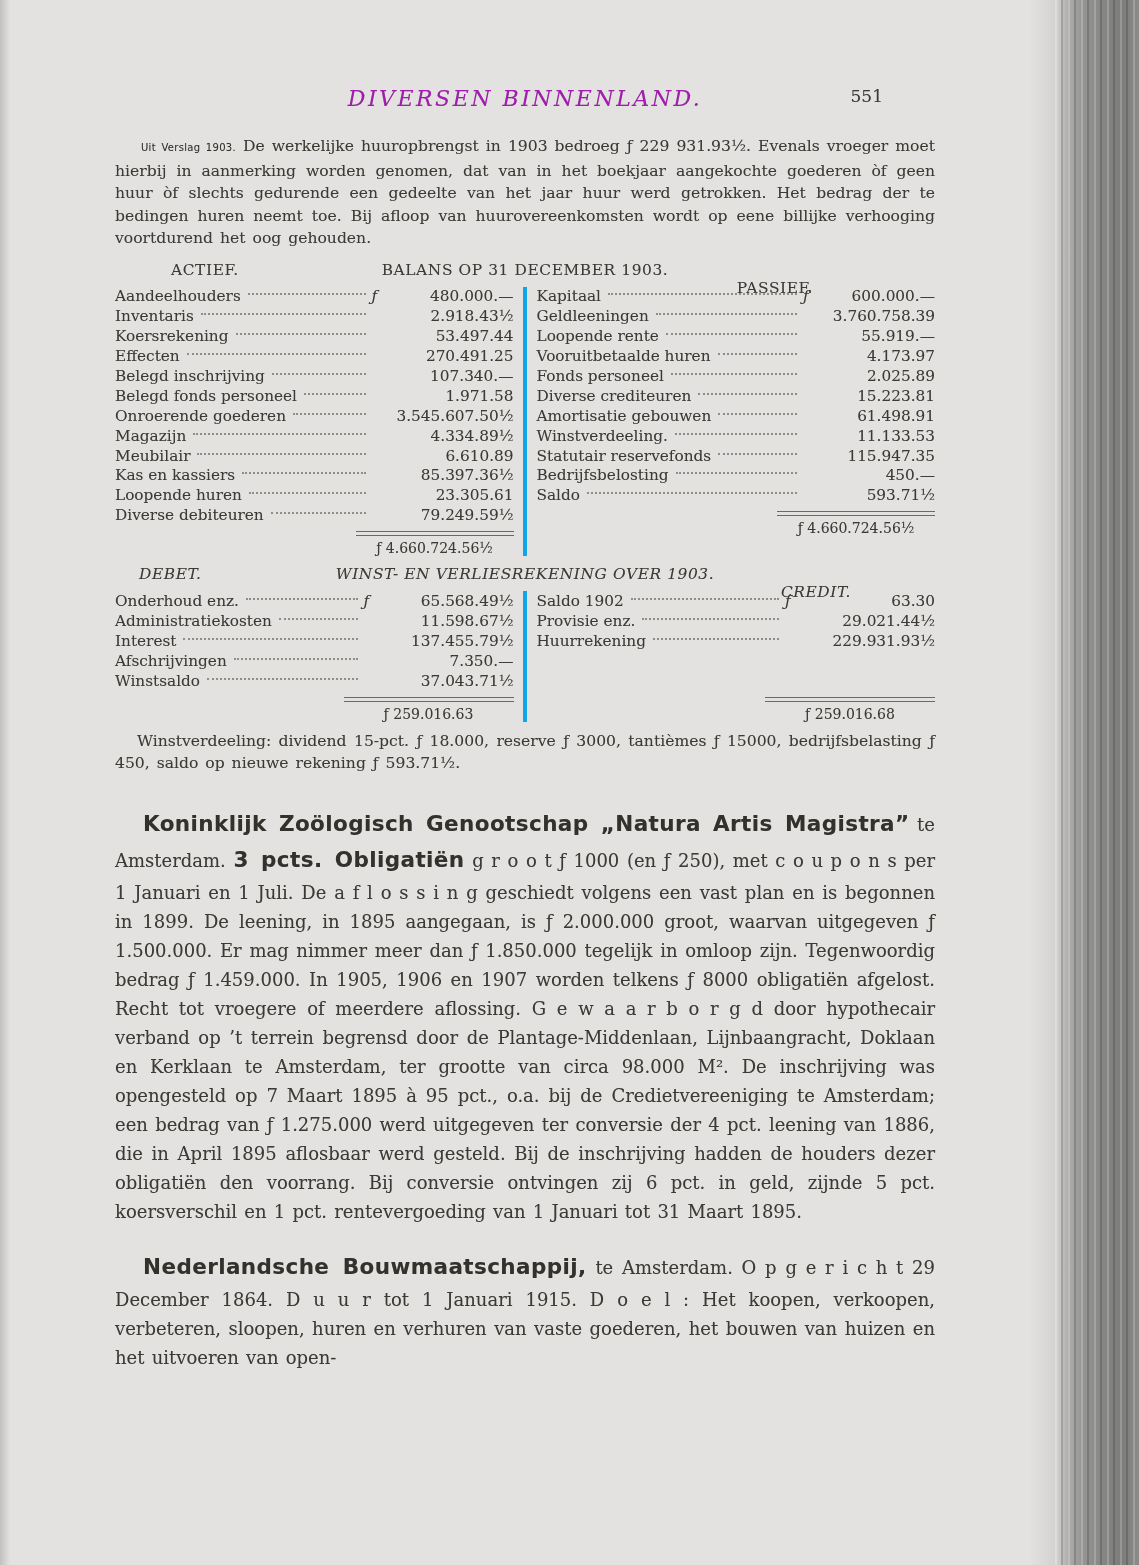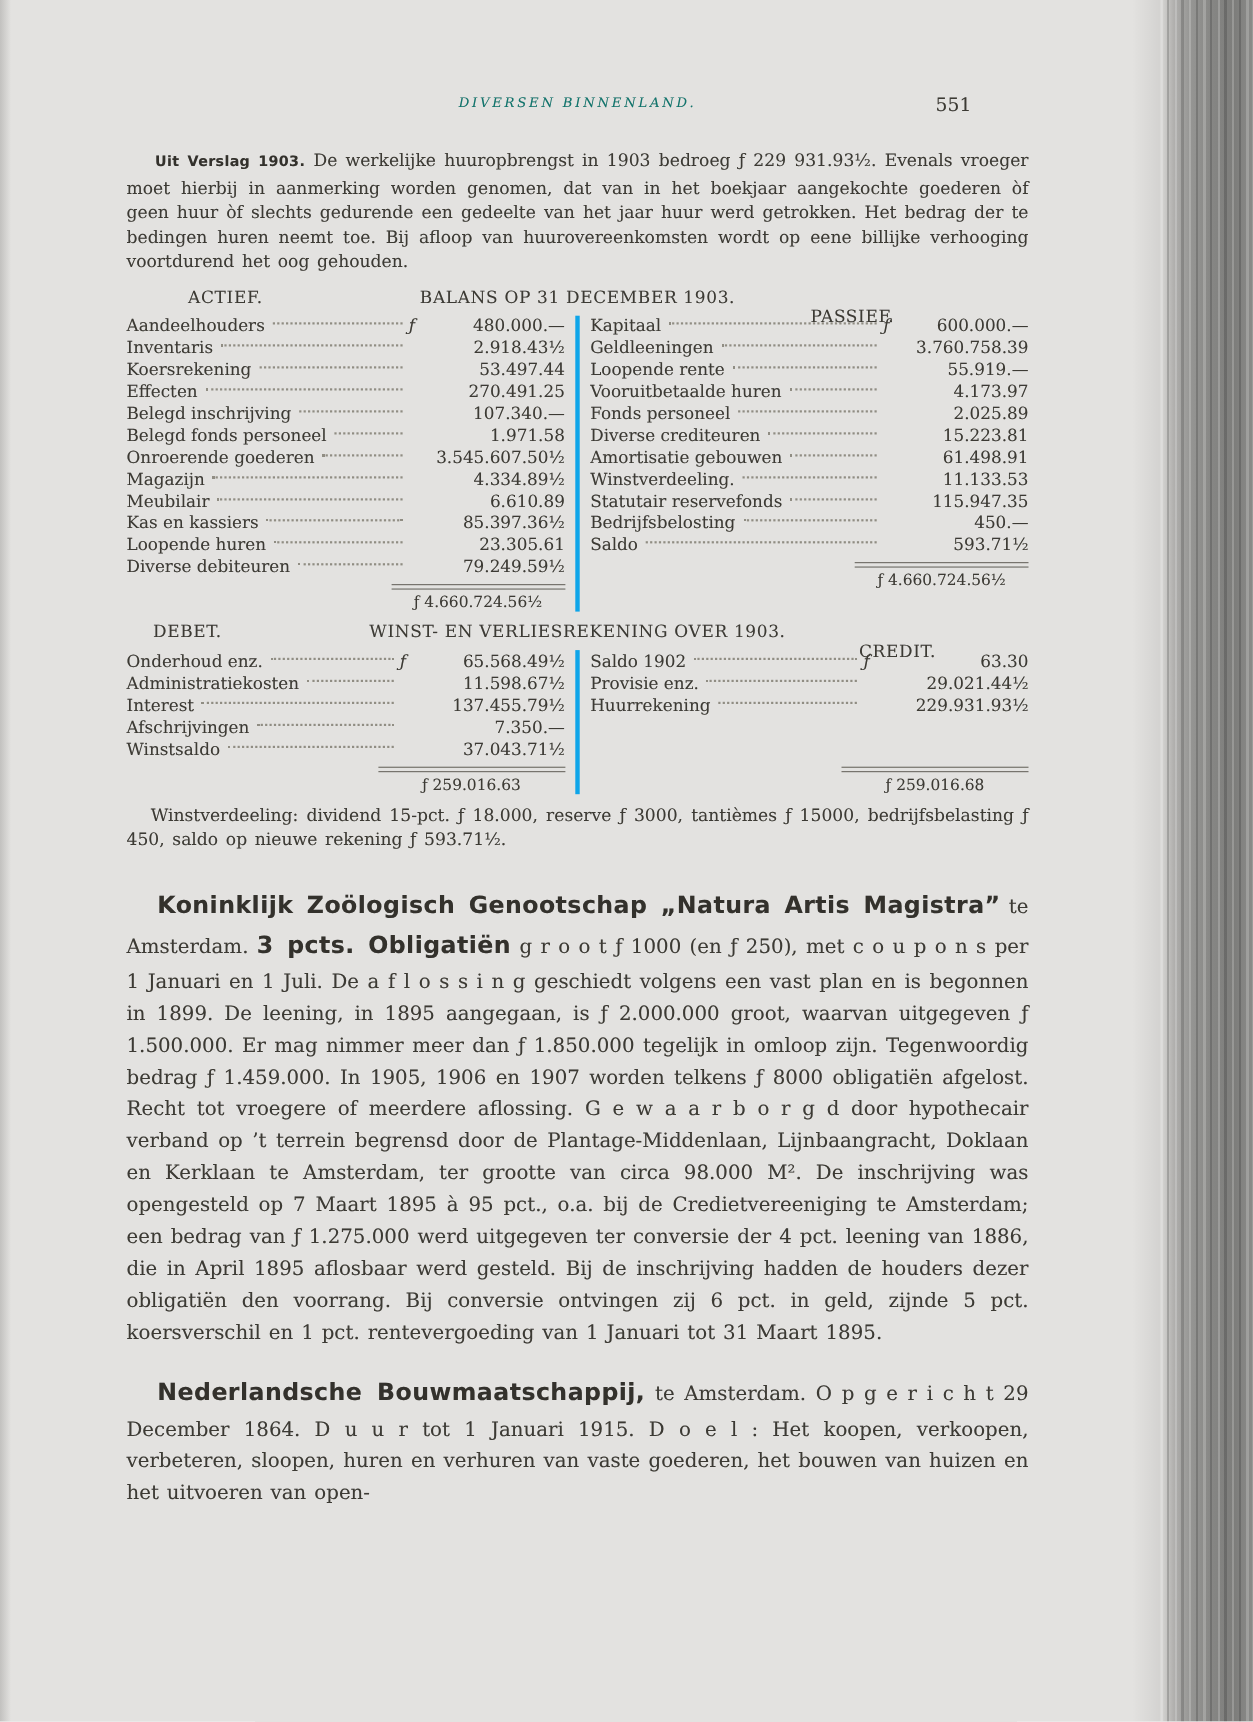--- a/index.html
+++ b/index.html
@@ -30,35 +30,35 @@
       linear-gradient(90deg,#d9d8d6 0%,#b2b1af 14%,#969694 32%,#858583 58%,#7d7d7b 80%,#8b8b89 100%);
   }
   .content{
     position:absolute;left:115px;top:0;width:820px;
     text-shadow:0 0 0.5px rgba(40,38,32,0.25);
   }
   
   .running-header{position:relative;margin-top:86px;height:24px;}
   .rh-title{
     display:block;text-align:center;
-    font-style:italic;font-size:12px;letter-spacing:2.5px;color:#0f766e;
+    font-style:italic;font-size:22px;letter-spacing:2.5px;color:#a21caf;
   }
   .rh-num{position:absolute;right:52px;top:0;font-size:17px;font-style:normal;}
   
   .small{font-size:15.6px;line-height:22.5px;text-align:justify;word-spacing:2px;}
   .para{margin:0;}
   .p1{margin-top:25px;text-indent:26px;}
-  .lead-sans{font-family:"DejaVu Sans",sans-serif;font-weight:700;font-size:13px;letter-spacing:0.3px;color:#33312c;}
+  .lead-sans{font-family:"DejaVu Sans",sans-serif;font-weight:400;font-size:10px;letter-spacing:0.3px;color:#33312c;}
   
   .sheet-header{position:relative;height:22px;font-size:15.4px;letter-spacing:0.6px;}
   .sheet-header .sh-title{display:block;text-align:center;}
   .bal-h{margin-top:11px;}
   .bal-h .sh-left{position:absolute;left:56px;}
   .bal-h .sh-right{position:absolute;right:122px;}
-  .wv-h{margin-top:9px;}
+  .wv-h{margin-top:9px;font-style:italic;}
   .wv-h .sh-left{position:absolute;left:24px;}
   .wv-h .sh-right{position:absolute;right:84px;}
   
   .ledger{display:flex;align-items:stretch;margin-top:4px;font-size:15.3px;}
   .half{width:50%;display:flex;flex-direction:column;}
   .half.lft{padding-right:9px;}
   .half.rgt{border-left:4px solid #0ea5e9;padding-left:10px;}
   .lrow{display:flex;align-items:center;height:19.9px;white-space:nowrap;}
   .lbl{flex:0 0 auto;}
   .dots{flex:1 1 auto;min-width:8px;border-bottom:2px dotted #908d83;margin:0 6px 4px 7px;}

